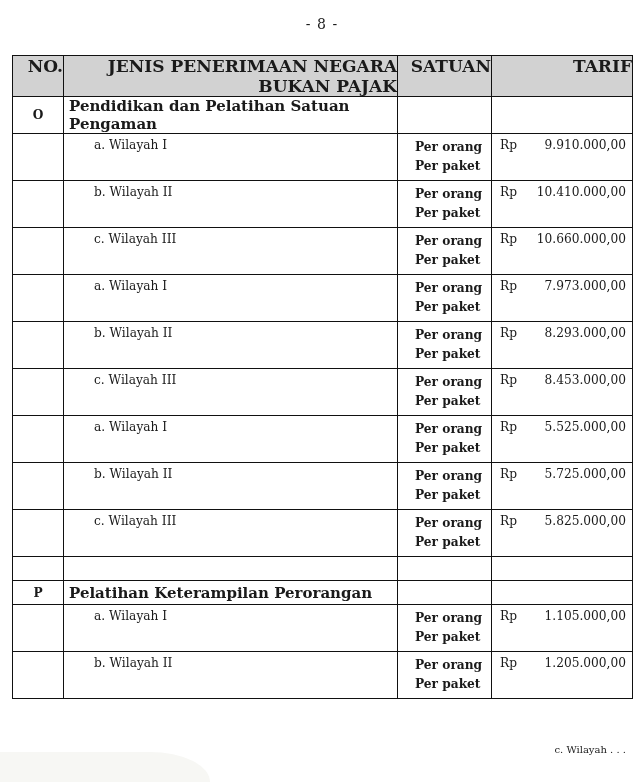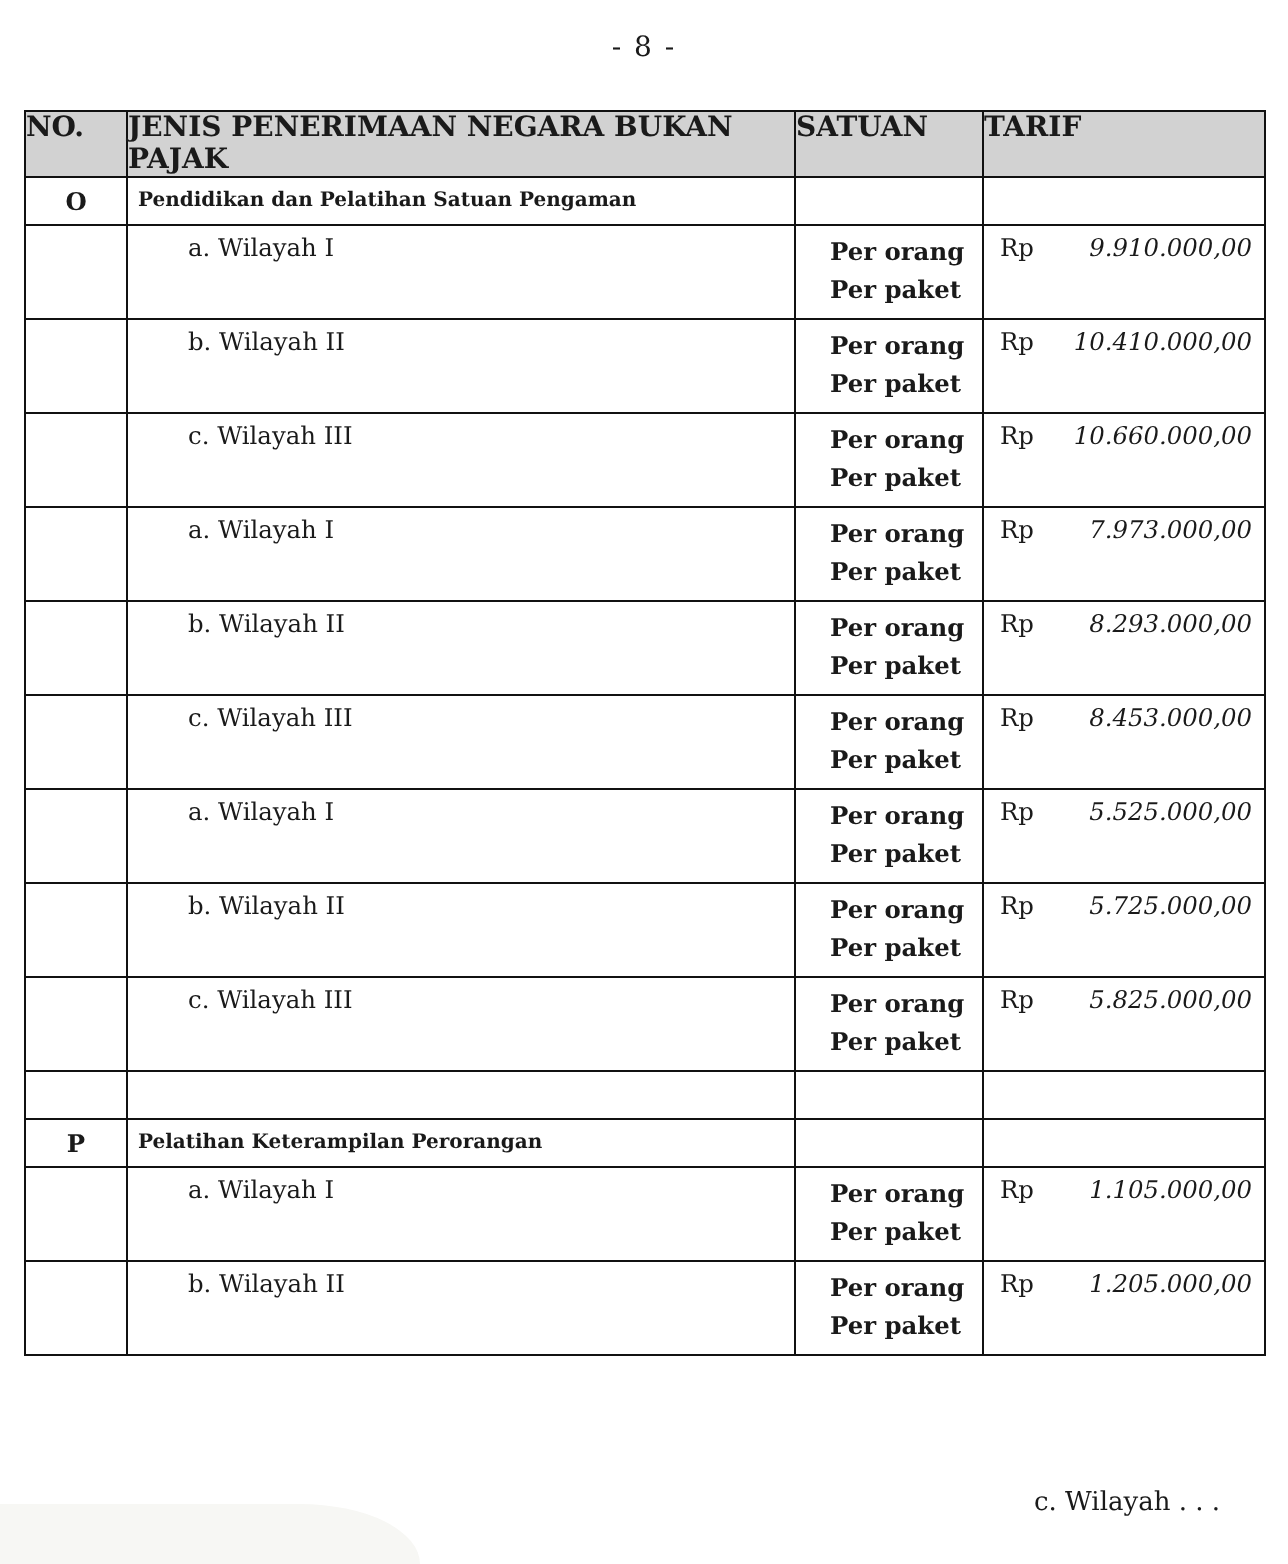--- a/index.html
+++ b/index.html
@@ -21,37 +21,37 @@
       border: 1.3px solid #111;
       vertical-align: top;
       padding: 0;
     }
     col.c-no { width: 51px; }
     col.c-jenis { width: 334px; }
     col.c-satuan { width: 94px; }
     col.c-tarif { width: 141px; }
     thead th {
       background: #d2d2d2; height: 24px; vertical-align: middle;
-      font-weight: bold; font-size: 14px; text-align: left;
+      font-weight: bold; font-size: 17px; text-align: right;
     }
     tr.cat td { height: 23px; vertical-align: middle; font-weight: bold; }
     tr.cat td.no { text-align: center; }
-    tr.cat td.jenis { padding-left: 5px; font-size: 10px; }
+    tr.cat td.jenis { padding-left: 5px; font-size: 15px; }
     tr.sub td { height: 23px; vertical-align: middle; }
     tr.sub td.jenis { padding-left: 6px; }
     tr.sub .num { display: inline-block; width: 24px; }
     tr.item td { height: 42px; }
     tr.item td.jenis { padding-left: 30px; padding-top: 4px; }
     tr.item td.satuan { padding-left: 17px; padding-top: 4px; line-height: 19px; font-weight: bold; }
     tr.item td.tarif-cell { padding-top: 4px; padding-right: 6px; }
     .rp { float: left; padding-left: 8px; }
-    .amount { float: right; font-style: italic; }
+    .amount { float: right; }
     tr.blank td { height: 23px; }
     .continuation {
-      position: absolute; top: 744px; right: 34px; font-size: 13px;
+      position: absolute; top: 744px; right: 18px; font-size: 10px;
     }
     .shadow-blob {
       position: absolute; left: 0; top: 752px; width: 210px; height: 40px;
       background: #f7f7f4; border-top-right-radius: 60px 30px;
     }
   </style>
 </head>
 <body>
 
 <div class="page-number">- 8 -</div>

